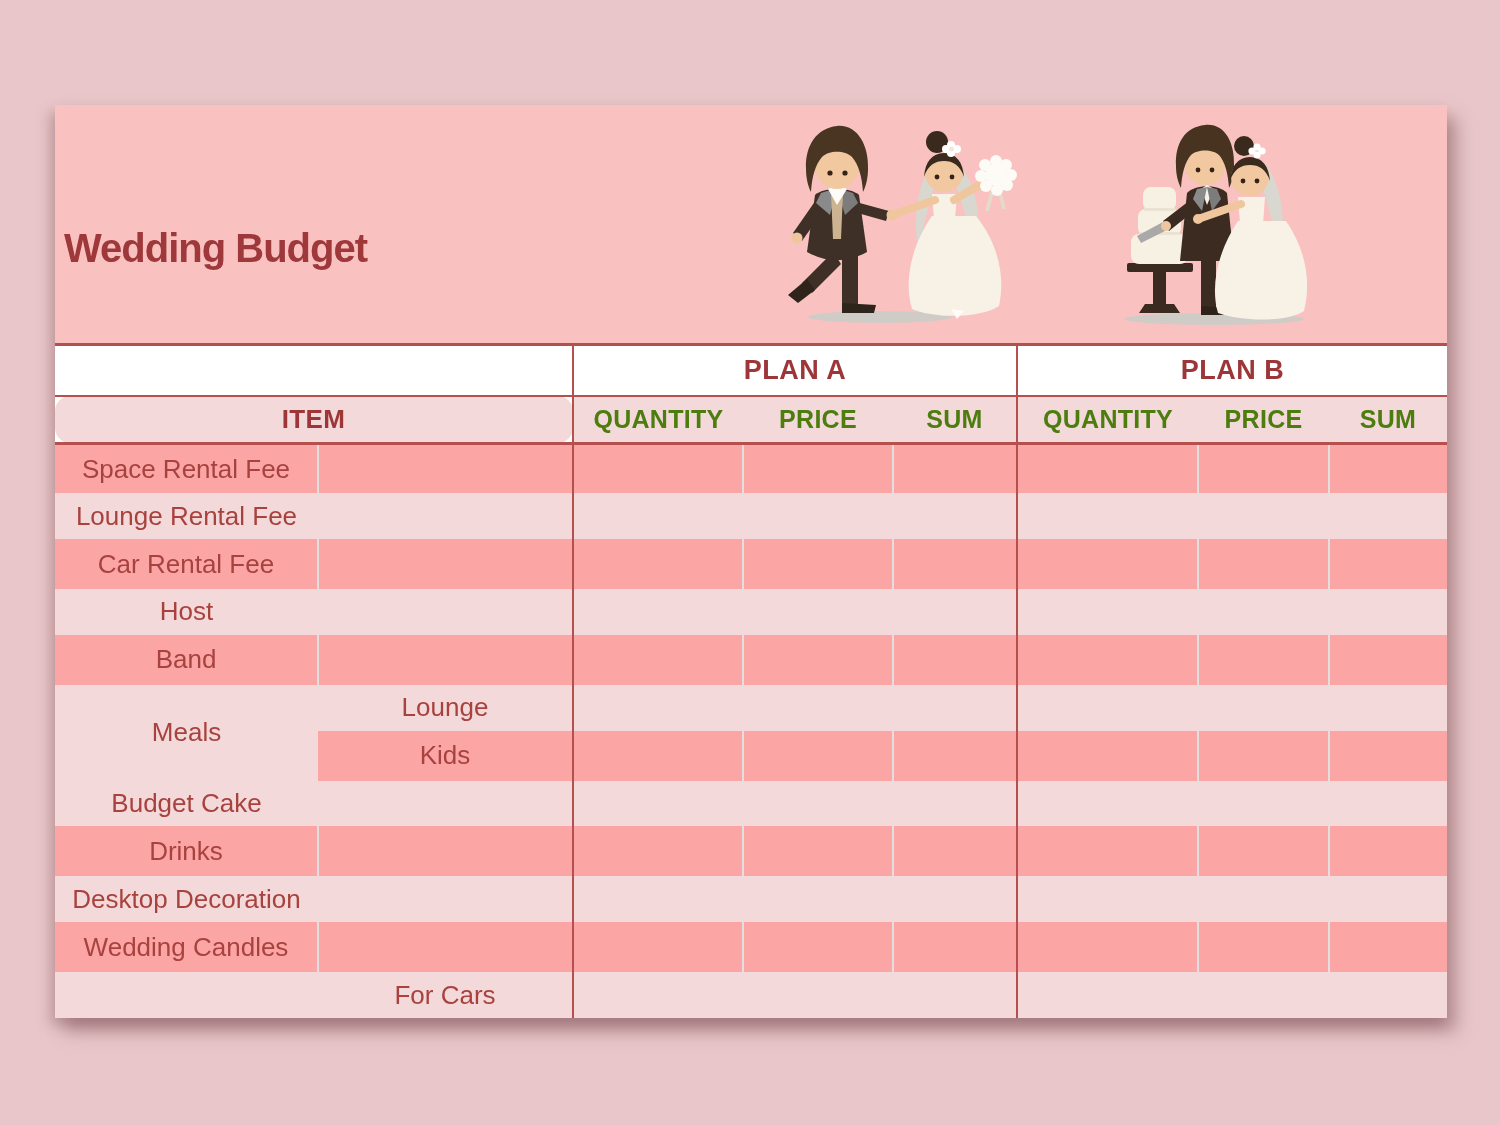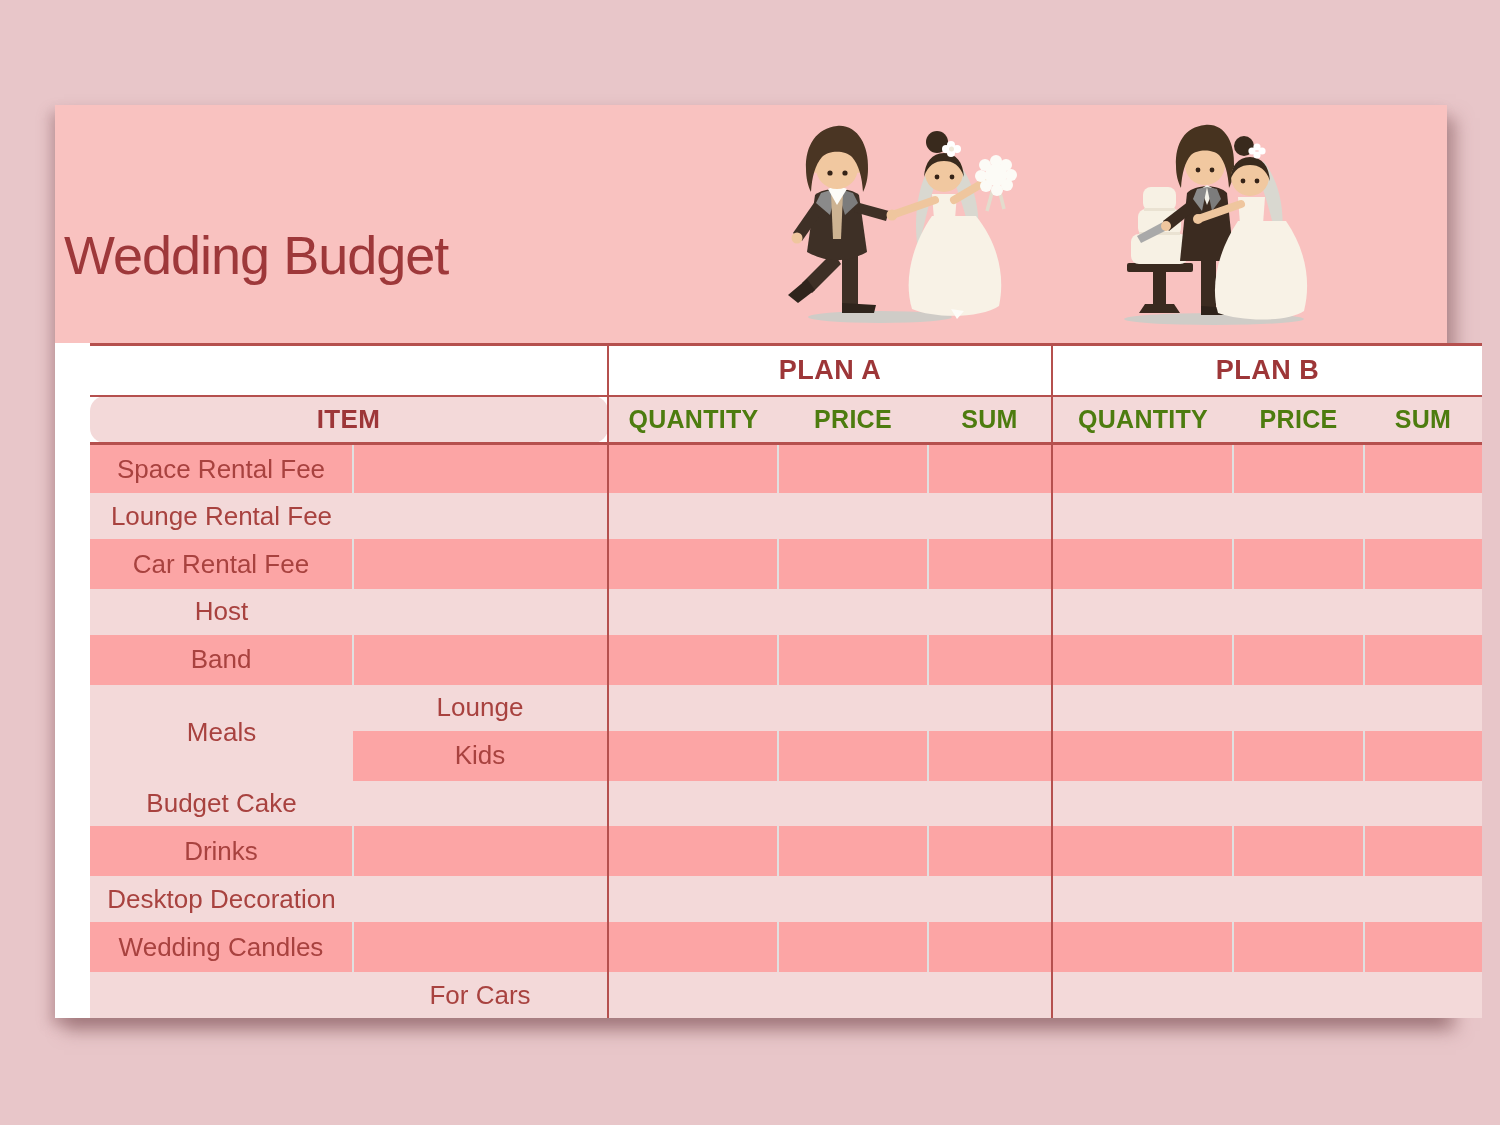--- a/index.html
+++ b/index.html
@@ -15,28 +15,28 @@
     background:#ffffff;
     box-shadow:-5px 7px 12px rgba(137,92,97,.38), 9px 13px 16px rgba(137,92,97,.55);
   }
   .banner {
     position:absolute; left:0; top:0;
     width:100%; height:238px;
     background:#f9c2c0;
   }
   .title {
     position:absolute; left:9px; top:122px;
-    font-size:54px; font-weight:normal; letter-spacing:-1px;
+    font-size:40px; font-weight:bold; letter-spacing:-1px;
     color:#9e383a; line-height:1.05;
   }
   .illu { position:absolute; top:16px; }
   .illu-1 { left:730px; width:235px; height:205px; }
   .illu-2 { left:1062px; width:200px; height:205px; }
 
-  .tablewrap { position:absolute; left:0; top:238px; width:1392px; height:675px;margin-left:35px; }
+  .tablewrap { position:absolute; left:0; top:238px; width:1392px; height:675px; }
   table { width:1392px; height:675px; border-collapse:collapse; table-layout:fixed; }
   th, td { padding:0; vertical-align:middle; text-align:center; overflow:hidden; }
 
   tr.planrow > th, tr.planrow > td {
     background:#ffffff; height:49px;
     border-top:3px solid #b5504e; border-bottom:2px solid #b5504e;
   }
   tr.colhead > th {
     background:#f3d9d9; height:46px;
     border-bottom:3px solid #b5504e;

